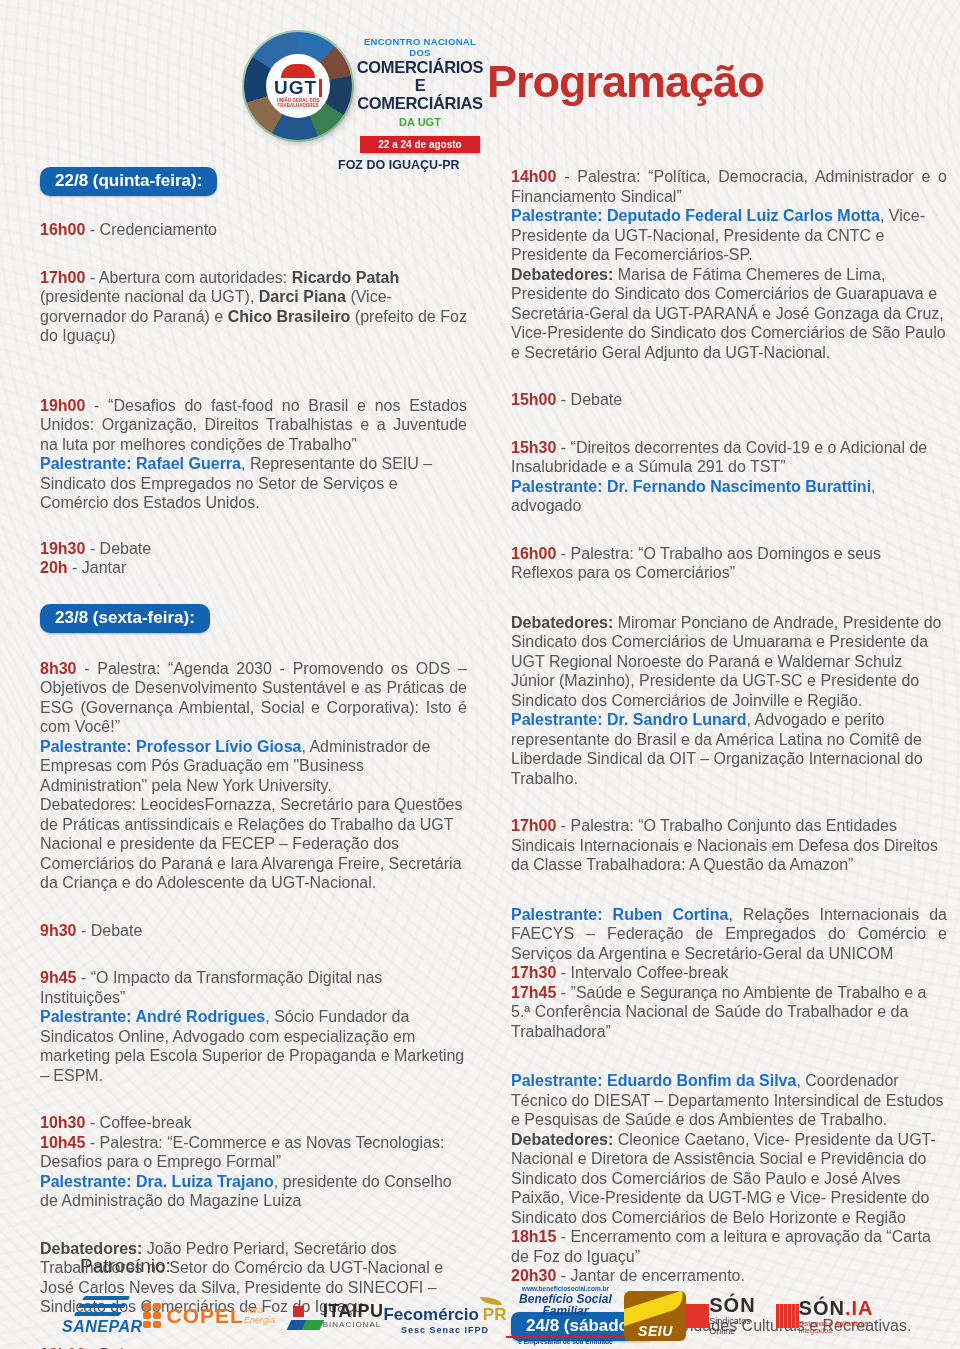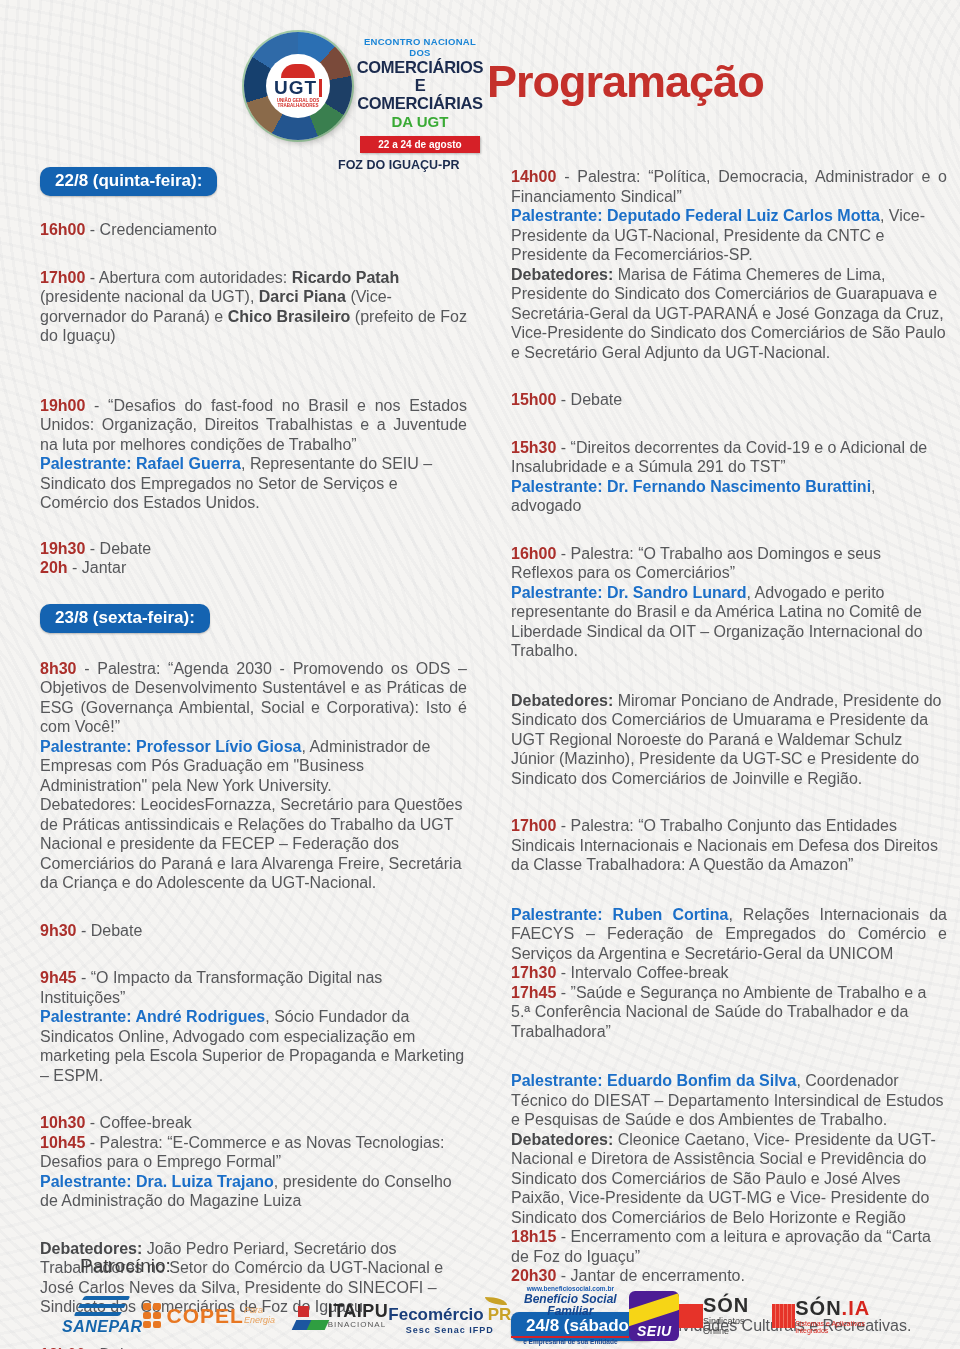--- a/index.html
+++ b/index.html
@@ -26,21 +26,21 @@
     position:absolute;left:50%;top:50%;transform:translate(-50%,-50%);
     width:64px;height:64px;border-radius:50%;background:#fff;
     display:flex;flex-direction:column;align-items:center;justify-content:center;
   }
   .logo-arc{width:34px;height:14px;border-radius:17px 17px 0 0;background:#d22b26;margin-bottom:1px;}
   .logo-acronym{font-size:19px;font-weight:bold;color:#16335f;letter-spacing:1px;line-height:18px;border-right:3px solid #d22b26;padding-right:2px;}
   .logo-caption{font-size:4.5px;color:#d22b26;font-weight:bold;text-align:center;line-height:5px;margin-top:1px;}
   .event-titles{position:absolute;left:356px;top:36px;width:128px;text-align:center;}
   .ev-l1{font-size:9.5px;font-weight:bold;color:#1a85d6;letter-spacing:.3px;}
   .ev-l2,.ev-l3{font-size:16.5px;font-weight:800;color:#1b2b4e;line-height:18px;letter-spacing:-.3px;}
-  .ev-l4{font-size:15px;font-weight:800;color:#3aaa35;line-height:18px;margin-top:1px;}
+  .ev-l4{font-size:11px;font-weight:800;color:#3aaa35;line-height:18px;margin-top:1px;}
   .ev-dates{display:inline-block;background:#d62027;color:#fff;font-size:10px;font-weight:bold;
             padding:3px 18px;margin-top:5px;box-shadow:1px 1px 2px rgba(0,0,0,.25);}
   .ev-loc{font-size:12.5px;font-weight:800;color:#1b2b4e;margin-top:5px;text-align:left;margin-left:-18px;}
   .page-title{position:absolute;left:487px;top:56px;font-size:45px;font-weight:800;color:#c4302b;letter-spacing:-1px;}
   
   .col{position:absolute;top:167px;}
   .col-left{left:40px;width:427px;}
   .col-right{left:511px;width:436px;}
   .para{margin:0;font-size:16px;line-height:19.5px;color:#56575a;}
   .para.just{text-align:justify;}
@@ -84,21 +84,21 @@
   .feco-line{display:flex;align-items:baseline;gap:4px;}
   .feco-name{font-size:17px;font-weight:800;color:#1a3e7a;}
   .feco-region{font-size:17px;font-weight:800;color:#c9a227;}
   .feco-sub{font-size:9px;font-weight:bold;color:#1a3e7a;letter-spacing:1px;margin-top:2px;}
   
   .benef{max-width:118px;text-align:center;}
   .benef-url{font-size:6.5px;color:#1a5bb0;font-weight:bold;}
   .benef-name{font-size:12px;font-weight:800;font-style:italic;color:#16468f;border-bottom:2px solid #d62027;padding-bottom:18px;}
   .benef-sub{font-size:6.5px;color:#16468f;font-weight:bold;margin-top:1px;}
   
-  .seiu-box{position:relative;width:50px;height:50px;border-radius:6px;background:#4c1d95;overflow:hidden;
+  .seiu-box{position:relative;width:62px;height:50px;border-radius:6px;background:#a16207;overflow:hidden;
     display:flex;align-items:flex-end;justify-content:center;}
   .seiu-swoosh{position:absolute;left:-8px;top:10px;width:70px;height:16px;background:#f6d516;transform:rotate(-18deg);border-radius:0 0 18px 4px;}
   .seiu-name{position:relative;font-size:14px;font-weight:800;font-style:italic;color:#fff;margin-bottom:2px;letter-spacing:.5px;}
   
   .son{flex-direction:row;align-items:center;}
   .son-sq{width:24px;height:24px;background:#e63329;}
   .son-sq.pat{background:repeating-linear-gradient(90deg,#e63329 0 3px,#ef6f60 3px 4px);}
   .son-text{display:flex;flex-direction:column;align-items:flex-start;}
   .son-name{font-size:20px;font-weight:800;color:#2d2d2d;letter-spacing:1px;}
   .son-name .ia{color:#d6251d;}
@@ -131,22 +131,22 @@
 
   <section class="col col-left" id="col-left"><div class="badge">22/8 (quinta-feira):</div><p class="para" style="margin-top: 24px;"><span class="seg-time">16h00</span><span class="seg-tx"> - Credenciamento</span></p><p class="para" style="margin-top: 28px;"><span class="seg-time">17h00</span><span class="seg-tx"> - Abertura com autoridades: </span><span class="seg-b">Ricardo Patah</span><span class="seg-tx"> (presidente nacional da UGT), </span><span class="seg-b">Darci Piana</span><span class="seg-tx"> (Vice-gorvernador do Paraná) e </span><span class="seg-b">Chico Brasileiro</span><span class="seg-tx"> (prefeito de Foz do Iguaçu)</span></p><p class="para just" style="margin-top: 50px;"><span class="seg-time">19h00</span><span class="seg-tx"> - “Desafios do fast-food no Brasil e nos Estados Unidos: Organização, Direitos Trabalhistas e a Juventude na luta por melhores condições de Trabalho”</span></p><p class="para"><span class="seg-blue">Palestrante: Rafael Guerra</span><span class="seg-tx">, Representante do SEIU – Sindicato dos Empregados no Setor de Serviços e Comércio dos Estados Unidos.</span></p><p class="para" style="margin-top: 26px;"><span class="seg-time">19h30</span><span class="seg-tx"> - Debate</span></p><p class="para"><span class="seg-time">20h</span><span class="seg-tx"> - Jantar</span></p><div class="badge" style="margin-top: 26px;">23/8 (sexta-feira):</div><p class="para just" style="margin-top: 26px;"><span class="seg-time">8h30</span><span class="seg-tx"> - Palestra: “Agenda 2030 - Promovendo os ODS – Objetivos de Desenvolvimento Sustentável e as Práticas de ESG (Governança Ambiental, Social e Corporativa): Isto é com Você!”</span></p><p class="para"><span class="seg-blue">Palestrante: Professor Lívio Giosa</span><span class="seg-tx">, Administrador de Empresas com Pós Graduação em "Business Administration" pela New York University.</span></p><p class="para"><span class="seg-tx">Debatedores: LeocidesFornazza, Secretário para Questões de Práticas antissindicais e Relações do Trabalho da UGT Nacional e presidente da FECEP – Federação dos Comerciários do Paraná e Iara Alvarenga Freire, Secretária da Criança e do Adolescente da UGT-Nacional.</span></p><p class="para" style="margin-top: 28px;"><span class="seg-time">9h30</span><span class="seg-tx"> - Debate</span></p><p class="para" style="margin-top: 28px;"><span class="seg-time">9h45</span><span class="seg-tx"> - “O Impacto da Transformação Digital nas Instituições”</span></p><p class="para"><span class="seg-blue">Palestrante: André Rodrigues</span><span class="seg-tx">, Sócio Fundador da Sindicatos Online, Advogado com especialização em marketing pela Escola Superior de Propaganda e Marketing – ESPM.</span></p><p class="para" style="margin-top: 28px;"><span class="seg-time">10h30</span><span class="seg-tx"> - Coffee-break</span></p><p class="para"><span class="seg-time">10h45</span><span class="seg-tx"> - Palestra: “E-Commerce e as Novas Tecnologias: Desafios para o Emprego Formal”</span></p><p class="para"><span class="seg-blue">Palestrante: Dra. Luiza Trajano</span><span class="seg-tx">, presidente do Conselho de Administração do Magazine Luiza</span></p><p class="para" style="margin-top: 28px;"><span class="seg-b">Debatedores:</span><span class="seg-tx"> João Pedro Periard, Secretário dos Trabalhadores no Setor do Comércio da UGT-Nacional e José Carlos Neves da Silva, Presidente do SINECOFI – Sindicato dos Comerciários de Foz do Iguaçu.</span></p><p class="para" style="margin-top: 28px;"><span class="seg-time">12h00</span><span class="seg-tx"> - Debate</span></p></section>
   <section class="col col-right" id="col-right">
       <p class="para just"><span class="seg-time">14h00</span><span class="seg-tx"> - Palestra: “Política, Democracia, Administrador e o Financiamento Sindical”</span></p>
       <p class="para"><span class="seg-blue">Palestrante: Deputado Federal Luiz Carlos Motta</span><span class="seg-tx">, Vice-Presidente da UGT-Nacional, Presidente da CNTC e Presidente da Fecomerciários-SP.</span></p>
       <p class="para"><span class="seg-b">Debatedores:</span><span class="seg-tx"> Marisa de Fátima Chemeres de Lima, Presidente do Sindicato dos Comerciários de Guarapuava e Secretária-Geral  da UGT-PARANÁ e José Gonzaga da Cruz, Vice-Presidente do Sindicato dos Comerciários de São Paulo e Secretário Geral Adjunto da UGT-Nacional.</span></p>
       <p class="para" style="margin-top: 28px;"><span class="seg-time">15h00</span><span class="seg-tx"> - Debate</span></p>
       <p class="para" style="margin-top: 28px;"><span class="seg-time">15h30</span><span class="seg-tx"> - “Direitos decorrentes da Covid-19 e o Adicional de Insalubridade e a Súmula 291 do TST”</span></p>
       <p class="para"><span class="seg-blue">Palestrante: Dr. Fernando Nascimento Burattini</span><span class="seg-tx">, advogado</span></p>
       <p class="para" style="margin-top: 28px;"><span class="seg-time">16h00</span><span class="seg-tx"> - Palestra: “O Trabalho aos Domingos e seus Reflexos para os Comerciários”</span></p>
+      <p class="para" style="margin-top: 30px;"><span class="seg-b">Debatedores:</span><span class="seg-tx"> Miromar Ponciano de Andrade, Presidente do Sindicato dos Comerciários de Umuarama e Presidente da UGT Regional Noroeste do Paraná e Waldemar Schulz Júnior (Mazinho), Presidente da UGT-SC e Presidente do Sindicato dos Comerciários de Joinville e Região.</span></p>
       <p class="para"><span class="seg-blue">Palestrante: Dr. Sandro Lunard</span><span class="seg-tx">, Advogado e perito representante do Brasil e da América Latina no Comitê de Liberdade Sindical da OIT – Organização Internacional do Trabalho.</span></p>
-      <p class="para" style="margin-top: 30px;"><span class="seg-b">Debatedores:</span><span class="seg-tx"> Miromar Ponciano de Andrade, Presidente do Sindicato dos Comerciários de Umuarama e Presidente da UGT Regional Noroeste do Paraná e Waldemar Schulz Júnior (Mazinho), Presidente da UGT-SC e Presidente do Sindicato dos Comerciários de Joinville e Região.</span></p>
       <p class="para" style="margin-top: 28px;"><span class="seg-time">17h00</span><span class="seg-tx"> - Palestra: “O Trabalho Conjunto das Entidades Sindicais Internacionais e Nacionais em Defesa dos Direitos da Classe Trabalhadora: A Questão da Amazon”</span></p>
       <p class="para just" style="margin-top: 30px;"><span class="seg-blue">Palestrante: Ruben Cortina</span><span class="seg-tx">, Relações Internacionais da FAECYS – Federação de Empregados do Comércio e Serviços da Argentina e Secretário-Geral da UNICOM</span></p>
       <p class="para"><span class="seg-time">17h30</span><span class="seg-tx"> - Intervalo Coffee-break</span></p>
       <p class="para"><span class="seg-time">17h45</span><span class="seg-tx"> - ”Saúde e Segurança no Ambiente de Trabalho e a 5.ª Conferência Nacional de Saúde do Trabalhador e da Trabalhadora”</span></p>
       <p class="para" style="margin-top: 30px;"><span class="seg-blue">Palestrante: Eduardo Bonfim da Silva</span><span class="seg-tx">, Coordenador Técnico do DIESAT – Departamento Intersindical de Estudos e Pesquisas de Saúde e dos Ambientes de Trabalho.</span></p>
       <p class="para"><span class="seg-b">Debatedores:</span><span class="seg-tx"> Cleonice Caetano, Vice- Presidente da UGT-Nacional e Diretora de Assistência Social e Previdência do Sindicato dos Comerciários de São Paulo e José Alves Paixão, Vice-Presidente da UGT-MG e Vice- Presidente do Sindicato dos Comerciários de Belo Horizonte e Região</span></p>
       <p class="para"><span class="seg-time">18h15</span><span class="seg-tx"> - Encerramento com a leitura e aprovação da “Carta de Foz do Iguaçu”</span></p>
       <p class="para"><span class="seg-time">20h30</span><span class="seg-tx"> - Jantar de encerramento.</span></p>
       <div class="badge-row" style="margin-top: 26px;">
         <span class="badge">24/8 (sábado):</span>

